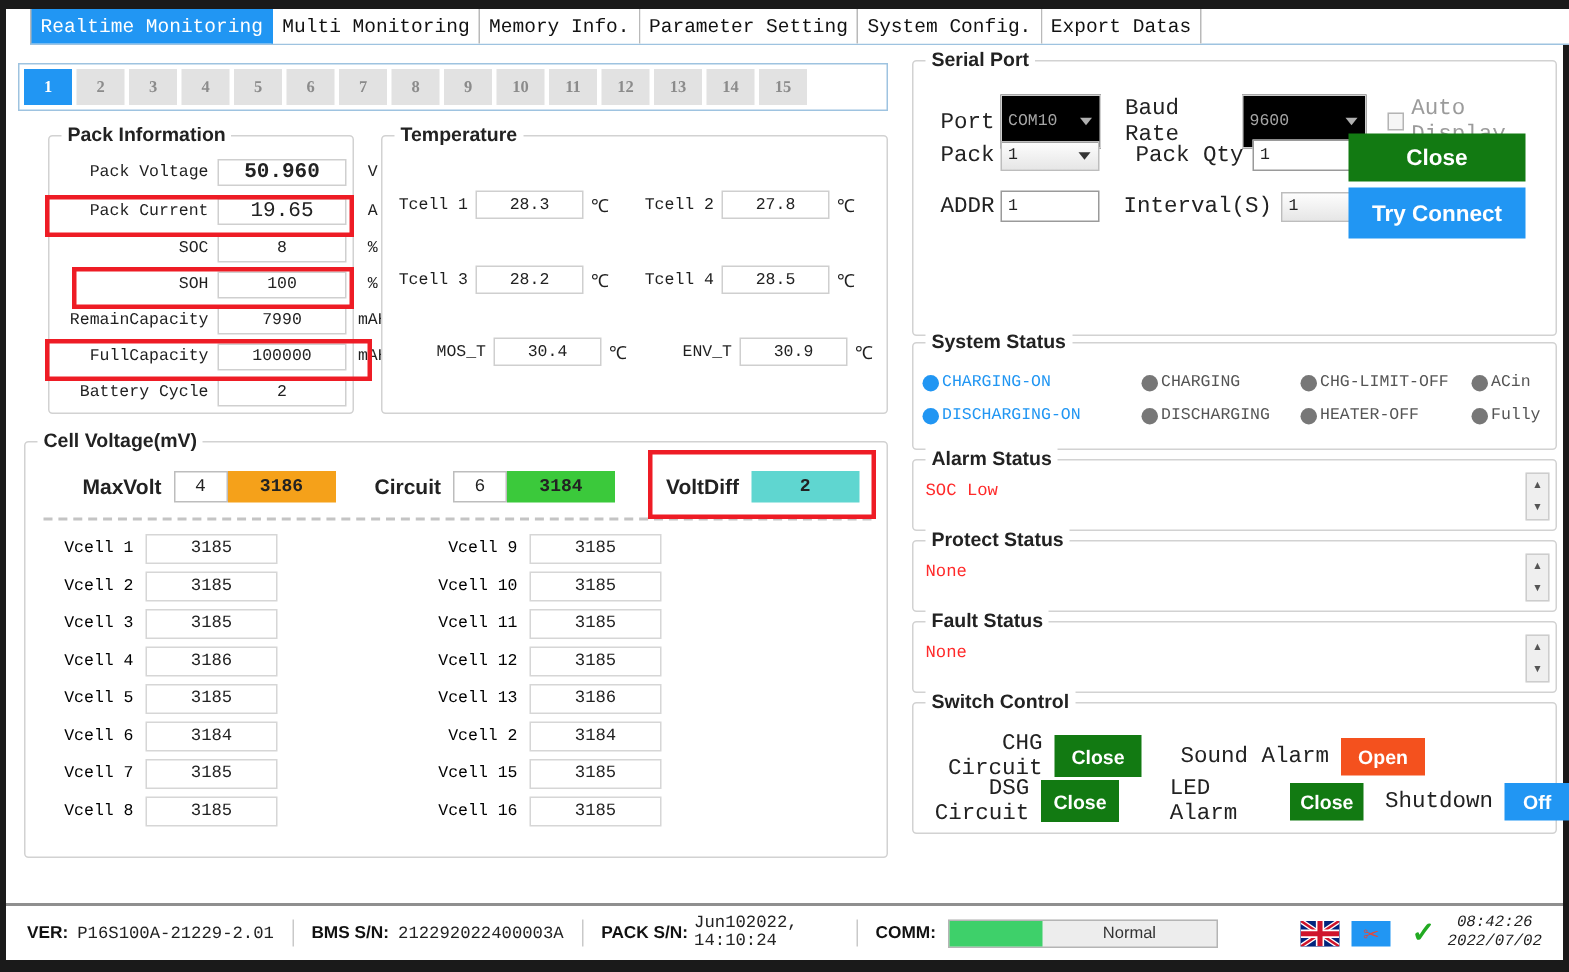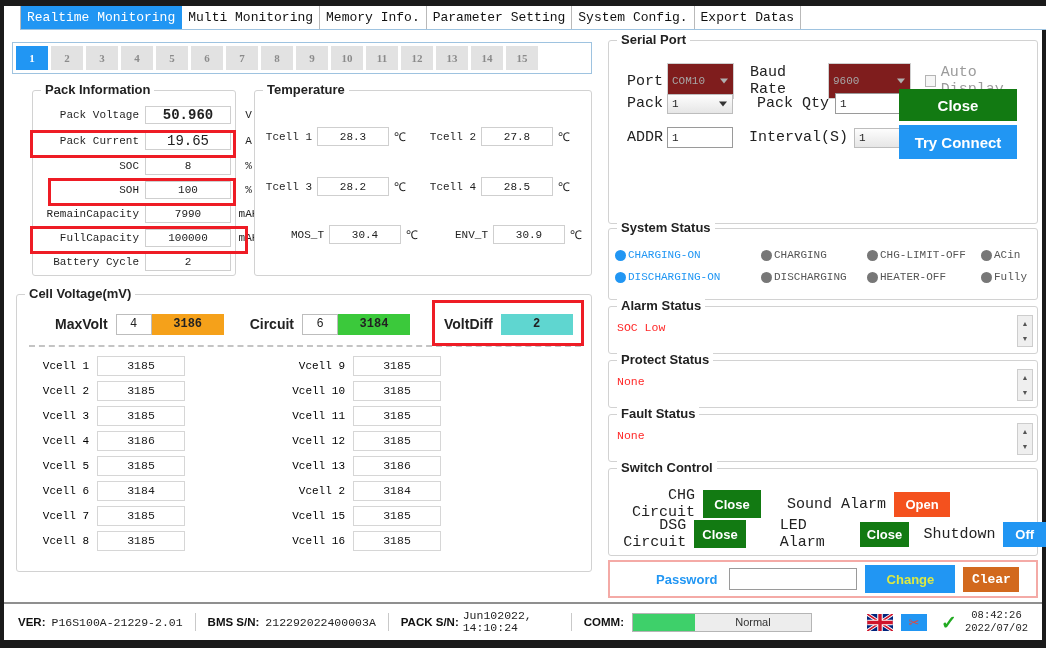--- a/index.html
+++ b/index.html
@@ -100,21 +100,21 @@
   .cellrow { display:flex; align-items:center; height:25px; }
   .cellrow .cl { width:74px; text-align:right; padding-right:8px; font-family:"Liberation Mono", monospace; font-size:11px; }
   .cellrow .cv { width:88px; height:20px; border:1px solid #d6d6d6; background:#fff;
                  font-family:"Liberation Mono", monospace; font-size:11.5px; color:#222;
                  display:flex; align-items:center; justify-content:center; }
 
   
   #serial { left:604px; top:34px; width:430px; height:184px; }
   .srow { position:absolute; display:flex; align-items:center; }
   .sellab { font-family:"Liberation Mono", monospace; font-size:15px; color:#222; }
-  .ddisabled { border:1px solid #cfcfcf; background:#7f1d1d; color:#a6a6a6; height:36px;
+  .ddisabled { border:1px solid #cfcfcf; background:#000000; color:#a6a6a6; height:36px;
                font-family:"Liberation Mono", monospace; font-size:11px;
                display:flex; align-items:center; padding:0 4px; position:relative; }
   .dd { border:1px solid #bdbdbd; background:linear-gradient(#fdfdfd,#e6e6e6); color:#222; height:20px;
         font-family:"Liberation Mono", monospace; font-size:11px;
         display:flex; align-items:center; padding:0 4px; position:relative; }
   .dd .arr, .ddisabled .arr { position:absolute; right:5px; top:50%; transform:translateY(-50%);
         border-left:4px solid transparent; border-right:4px solid transparent; border-top:5px solid #333; }
   .ddisabled .arr { border-top-color:#b0b0b0; }
   .tin { border:1px solid #9a9a9a; background:#fff; height:21px; color:#222;
          font-family:"Liberation Mono", monospace; font-size:11px;
@@ -146,21 +146,21 @@
   .statusbar { position:absolute; left:0; top:596px; width:1038px; height:38px;
                border-top:2px solid #8f8f8f; background:#fff;
                display:flex; align-items:center; }
   .sbb { font-size:11.5px; font-weight:bold; color:#111; }
   .sbv { font-family:"Liberation Mono", monospace; font-size:11.5px; color:#222; }
   .sep { width:1px; height:18px; background:#c9c9c9; margin:0 12px; }
   .commbar { width:180px; height:19px; border:1px solid #b5b5b5; background:#ededed;
              display:flex; align-items:center; position:relative; }
   .commfill { width:62px; height:100%; background:#3ed06a; }
   .commtxt { flex:1; text-align:center; font-size:11px; color:#333; }
-  .clock { font-family:"Liberation Mono", monospace; font-size:10.5px; color:#222; line-height:13px; text-align:center; }
+  .clock { font-family:"Liberation Mono", monospace; font-size:10.5px; color:#222; line-height:13px; text-align:center;font-style:italic; }
   .flag { width:26px; height:17px; position:relative; overflow:hidden; background:#00247d; }
   .snip { width:26px; height:17px; background:#2196f3; position:relative; display:flex;
           align-items:center; justify-content:center; color:#e04a3f; font-size:13px; }
   .chkmark { color:#22aa22; font-size:19px; font-weight:bold; }
 </style>
 </head>
 <body>
 
 <div class="app">
 <div class="inner">
@@ -480,26 +480,20 @@
     <div class="srow" style="left:8px; top:48px;">
       <div class="sellab" style="width:86px;text-align:right;padding-right:8px;">DSG Circuit</div>
       <div class="swbtn" style="width:58px;height:28px;background:#127a12;">Close</div>
       <div class="sellab" style="margin-left:34px;">LED Alarm</div>
       <div class="swbtn" style="width:56px;height:25px;margin-left:8px;background:#127a12;">Close</div>
       <div class="sellab" style="margin-left:14px;">Shutdown</div>
       <div class="swbtn" style="width:48px;height:25px;margin-left:8px;background:#2196f3;">Off</div>
     </div>
   </div>
 
-  <div id="pwbar">
-    <div style="margin-left:46px;font-size:13px;font-weight:bold;color:#2196f3;">Password</div>
-    <div style="margin-left:12px;width:128px;height:22px;border:1px solid #9a9a9a;background:#fff;"></div>
-    <div class="swbtn" style="margin-left:8px;width:90px;height:28px;background:#2196f3;color:#dde943;">Change</div>
-    <div class="swbtn mono" style="margin-left:8px;width:56px;height:25px;background:#d2691e;">Clear</div>
-  </div>
 
   <div class="statusbar">
     <div style="margin-left:14px;" class="sbb">VER:</div>
     <div style="margin-left:6px;" class="sbv">P16S100A-21229-2.01</div>
     <div class="sep"></div>
     <div class="sbb">BMS S/N:</div>
     <div style="margin-left:6px;" class="sbv">212292022400003A</div>
     <div class="sep"></div>
     <div class="sbb">PACK S/N:</div>
     <div style="margin-left:4px;width:96px;line-height:12px;" class="sbv">Jun102022, 14:10:24</div>

